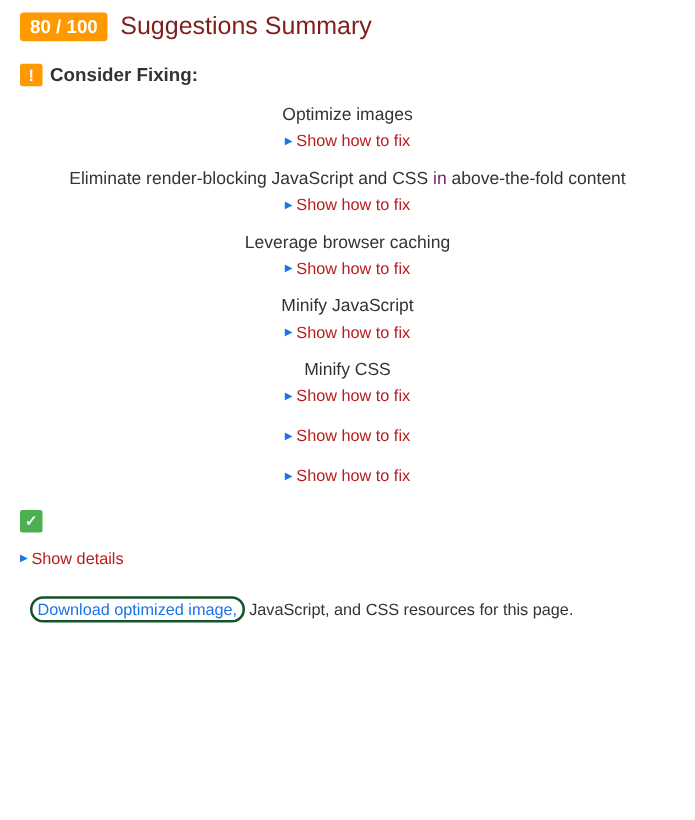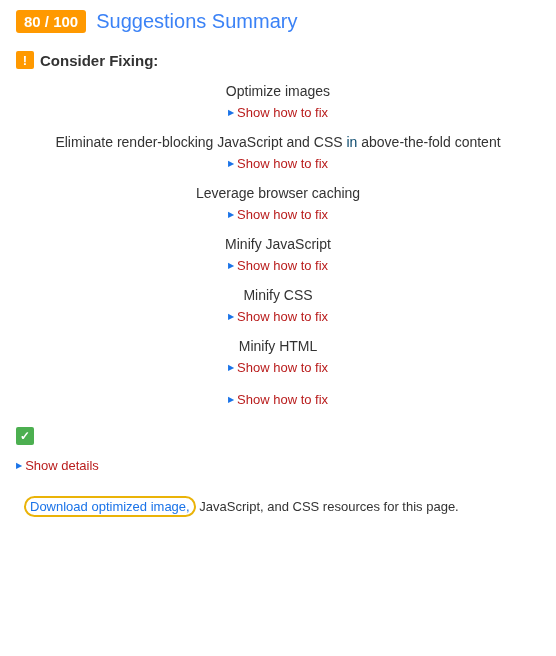--- a/index.html
+++ b/index.html
@@ -24,21 +24,21 @@
       color: #fff;
       font-weight: bold;
       font-size: 15px;
       padding: 3px 8px;
       border-radius: 3px;
     }
 
     .page-title {
       font-size: 20px;
       font-weight: normal;
-      color: #3b82f6;
+      color: #7f1d1d;
     }
 
     .section-title {
       display: flex;
       align-items: center;
       gap: 6px;
       font-size: 15px;
       font-weight: bold;
       color: #333;
       margin-bottom: 14px;
@@ -63,21 +63,21 @@
       text-align: center;
     }
 
     .suggestion-title {
       font-size: 14px;
       color: #333;
       margin-bottom: 3px;
     }
 
     .suggestion-title .orange-text {
-      color: #0c4a6e;
+      color: #701a75;
     }
 
     .show-link {
       display: inline-flex;
       align-items: center;
       color: #b91c1c;
       font-size: 13px;
       cursor: pointer;
       text-decoration: none;
     }
@@ -121,21 +121,21 @@
       margin-top: 18px;
       padding: 6px 8px;
       font-size: 13px;
       color: #333;
       line-height: 1.5;
     }
 
     .download-link {
       color: #1a73e8;
       text-decoration: none;
-      border: 2px solid #eab308;
+      border: 2px solid #14532d;
       border-radius: 12px;
       padding: 1px 4px;
     }
   </style>
 </head>
 <body>
 
 <div class="header">
   <span class="score-badge">80 / 100</span>
   <span class="page-title">Suggestions Summary</span>
@@ -167,21 +167,20 @@
   <div class="suggestion-title">Minify JavaScript</div>
   <a class="show-link">Show how to fix</a>
 </div>
 
 <div class="suggestion-item">
   <div class="suggestion-title">Minify CSS</div>
   <a class="show-link">Show how to fix</a>
 </div>
 
 <div class="suggestion-item">
-  <div class="suggestion-title">Minify HTML</div>
   <a class="show-link">Show how to fix</a>
 </div>
 
 <div class="suggestion-item">
   <a class="show-link">Show how to fix</a>
 </div>
 
 <div class="passed-section">
   <div class="passed-title">
     <span class="checkmark-icon">✓</span>

